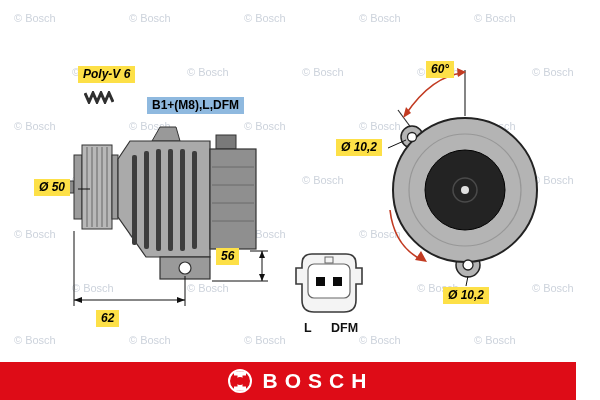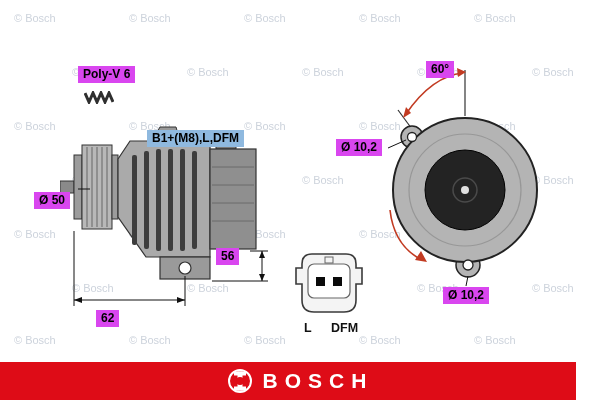--- a/index.html
+++ b/index.html
@@ -7,22 +7,22 @@
   body { font-family:"Liberation Sans", sans-serif; background:#fff; overflow:hidden; }
   #canvas { position:relative; width:576px; height:400px; background:#fff; overflow:hidden; }
 
   
   .wm-row { position:absolute; display:flex; width:700px; pointer-events:none; }
   .wm { flex:0 0 115px; font-size:11px; color:#CDD3DC; white-space:nowrap; }
 
   
   .lbl { position:absolute; font-weight:bold; font-size:12px; line-height:17px;
          color:#000; padding:0 5px; white-space:nowrap; z-index:5; }
-  .lbl--yellow { background:#d946ef; }
-  .lbl--blue   { background:#8FB9DF;margin-top:33px; }
+  .lbl--yellow { background:#fde047;font-style:italic; }
+  .lbl--blue   { background:#8FB9DF; }
 
   .pin-label { position:absolute; font-weight:bold; font-size:12.5px; color:#111; z-index:5; }
 
   .abs { position:absolute; }
 
   
   .footer { position:absolute; left:0; top:362px; width:600px; height:38px;
             background:#DE0C17; display:flex; align-items:center; justify-content:center;
             gap:10px; z-index:8; }
   .brand { color:#fff; font-weight:bold; font-size:21px; letter-spacing:7px; }
@@ -178,21 +178,21 @@
     <rect x="22" y="16" width="42" height="34" rx="6" fill="#FFFFFF" stroke="#666" stroke-width="1.2"></rect>
     <rect x="39" y="9" width="8" height="6" fill="none" stroke="#666" stroke-width="1"></rect>
     <rect x="30" y="29" width="9" height="9" fill="#0A0A0A"></rect>
     <rect x="47" y="29" width="9" height="9" fill="#0A0A0A"></rect>
   </svg>
   <span class="pin-label" style="left:304px;top:321px">L</span>
   <span class="pin-label" style="left:331px;top:321px">DFM</span>
 
   <div class="lbl lbl--yellow" style="left:78px;top:66px">Poly-V 6</div>
   <div class="lbl lbl--blue" style="left:147px;top:97px">B1+(M8),L,DFM</div>
-  <div class="lbl lbl--yellow" style="left:34px;top:192px">Ø 50</div>
+  <div class="lbl lbl--yellow" style="left:34px;top:179px">Ø 50</div>
   <div class="lbl lbl--yellow" style="left:216px;top:248px">56</div>
   <div class="lbl lbl--yellow" style="left:96px;top:310px">62</div>
   <div class="lbl lbl--yellow" style="left:426px;top:61px">60°</div>
   <div class="lbl lbl--yellow" style="left:336px;top:139px">Ø 10,2</div>
   <div class="lbl lbl--yellow" style="left:443px;top:287px">Ø 10,2</div>
 
   <div class="footer">
     <svg width="26" height="26" viewBox="0 0 26 26">
       <circle cx="13" cy="13" r="11" fill="none" stroke="#fff" stroke-width="2"></circle>
       <rect x="7" y="3.5" width="12" height="4" fill="#fff"></rect>

